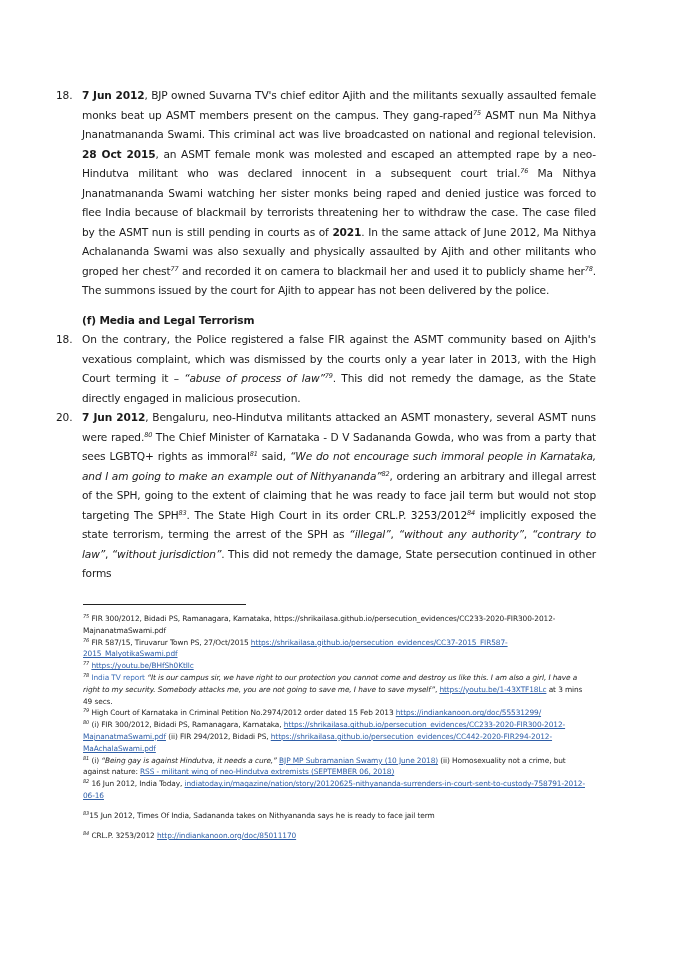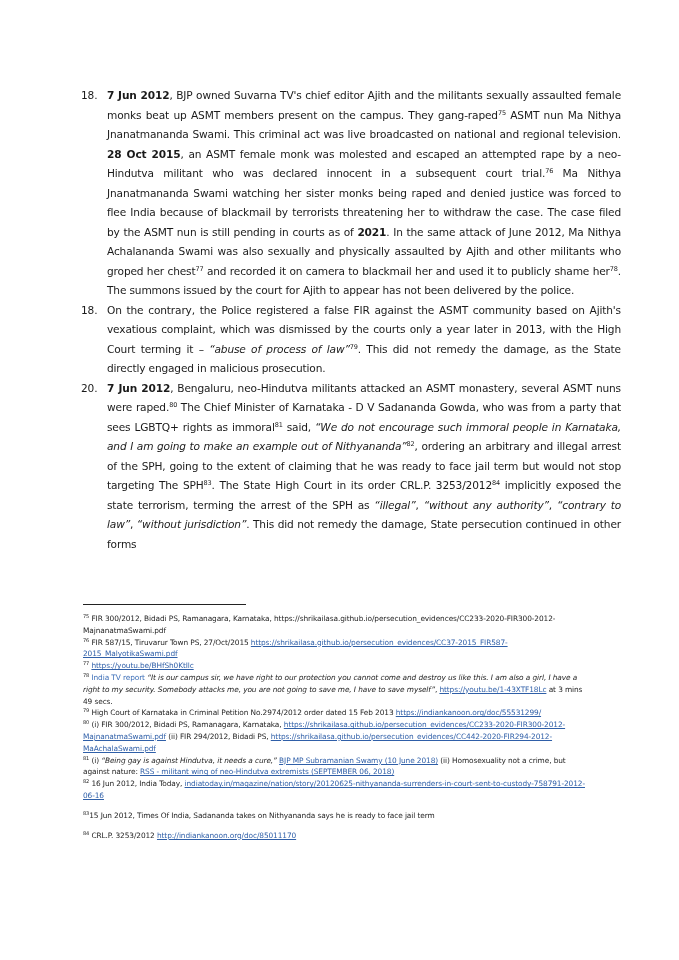--- a/index.html
+++ b/index.html
@@ -1,25 +1,25 @@
 <!DOCTYPE html>
 <html><head>
 <meta charset="utf-8">
 <style>
   html, body { margin: 0; padding: 0; background: #ffffff; }
   body { width: 679px; height: 960px; overflow: hidden; position: relative;
          font-family: "DejaVu Sans", sans-serif; color: #1a1a1a; }
   .page { position: absolute; left: 0; top: 0; width: 679px; height: 960px; background: #fff; }
   .body-text { position: absolute; left: 56px; top: 86px; width: 540px;
-               font-size: 10.6px; line-height: 19.5px; letter-spacing: -0.15px; margin-left: 25px; }
+               font-size: 10.6px; line-height: 19.5px; letter-spacing: -0.15px; }
   .para { position: relative; padding-left: 26px; text-align: justify; margin: 0; }
   .para .num { position: absolute; left: 0; top: 0; }
   .heading { padding-left: 26px; font-weight: bold; margin: 0; margin-top: 10px; }
   .para + .heading { margin-top: 10px; }
-  sup { font-size: 6.5px; line-height: 0; vertical-align: 4px; }
+  sup { font-size: 6.5px; line-height: 0; vertical-align: 4px; font-style: italic; }
   b { font-weight: bold; }
   i { font-style: italic; }
   .rule { position: absolute; left: 83px; top: 604px; width: 163px; height: 1px; background: #222; }
   .footnotes { position: absolute; left: 83px; top: 613px; width: 510px;
                font-size: 7.4px; line-height: 11.8px; letter-spacing: -0.1px; color: #1e1e1e; }
   .fn { margin: 0; }
   .fn sup { font-size: 5px; vertical-align: 3px; }
   .fn.gap { margin-top: 8px; }
   .fn.small-link a { font-size: 6.6px; }
   a { color: #2f5fa8; text-decoration: underline; }
@@ -29,20 +29,21 @@
 <body>
 
 <div class="page">
   <div class="body-text">
 
     <p class="para">
       <span class="num">18.</span>
       <b>7 Jun 2012</b><span>, BJP owned Suvarna TV's chief editor Ajith and the militants sexually assaulted female monks beat up ASMT members present on the campus. They gang-raped</span><sup>75</sup><span> ASMT nun Ma Nithya Jnanatmananda Swami. This criminal act was live broadcasted on national and regional television. </span><b>28 Oct 2015</b><span>, an ASMT female monk was molested and escaped an attempted rape by a neo-Hindutva militant who was declared innocent in a subsequent court trial.</span><sup>76</sup><span> Ma Nithya Jnanatmananda Swami watching her sister monks being raped and denied justice was forced to flee India because of blackmail by terrorists threatening her to withdraw the case. The case filed by the ASMT nun is still pending in courts as of </span><b>2021</b><span>. In the same attack of June 2012, Ma Nithya Achalananda Swami was also sexually and physically assaulted by Ajith and other militants who groped her chest</span><sup>77</sup><span> and recorded it on camera to blackmail her and used it to publicly shame her</span><sup>78</sup><span>. The summons issued by the court for Ajith to appear has not been delivered by the police.</span>
     </p>
 
+    <p class="heading">(f) Media and Legal Terrorism</p>
 
     <p class="para">
       <span class="num">18.</span>
       <span>On the contrary, the Police registered a false FIR against the ASMT community based on Ajith's vexatious complaint, which was dismissed by the courts only a year later in 2013, with the High Court terming it – </span><i>“abuse of process of law”</i><sup>79</sup><span>. This did not remedy the damage, as the State directly engaged in malicious prosecution.</span>
     </p>
 
 
     <p class="para">
       <span class="num">20.</span>
       <b>7 Jun 2012</b><span>, Bengaluru, neo-Hindutva militants attacked an ASMT monastery, several ASMT nuns were raped.</span><sup>80</sup><span> The Chief Minister of Karnataka - D V Sadananda Gowda, who was from a party that sees LGBTQ+ rights as immoral</span><sup>81</sup><span> said, </span><i>“We do not encourage such immoral people in Karnataka, and I am going to make an example out of Nithyananda”</i><sup>82</sup><span>, ordering an arbitrary and illegal arrest of the SPH, going to the extent of claiming that he was ready to face jail term but would not stop targeting The SPH</span><sup>83</sup><span>. The State High Court in its order CRL.P. 3253/2012</span><sup>84</sup><span> implicitly exposed the state terrorism, terming the arrest of the SPH as </span><i>“illegal”</i><span>, </span><i>“without any authority”</i><span>, </span><i>“contrary to law”</i><span>, </span><i>“without jurisdiction”</i><span>. This did not remedy the damage, State persecution continued in other forms</span>

